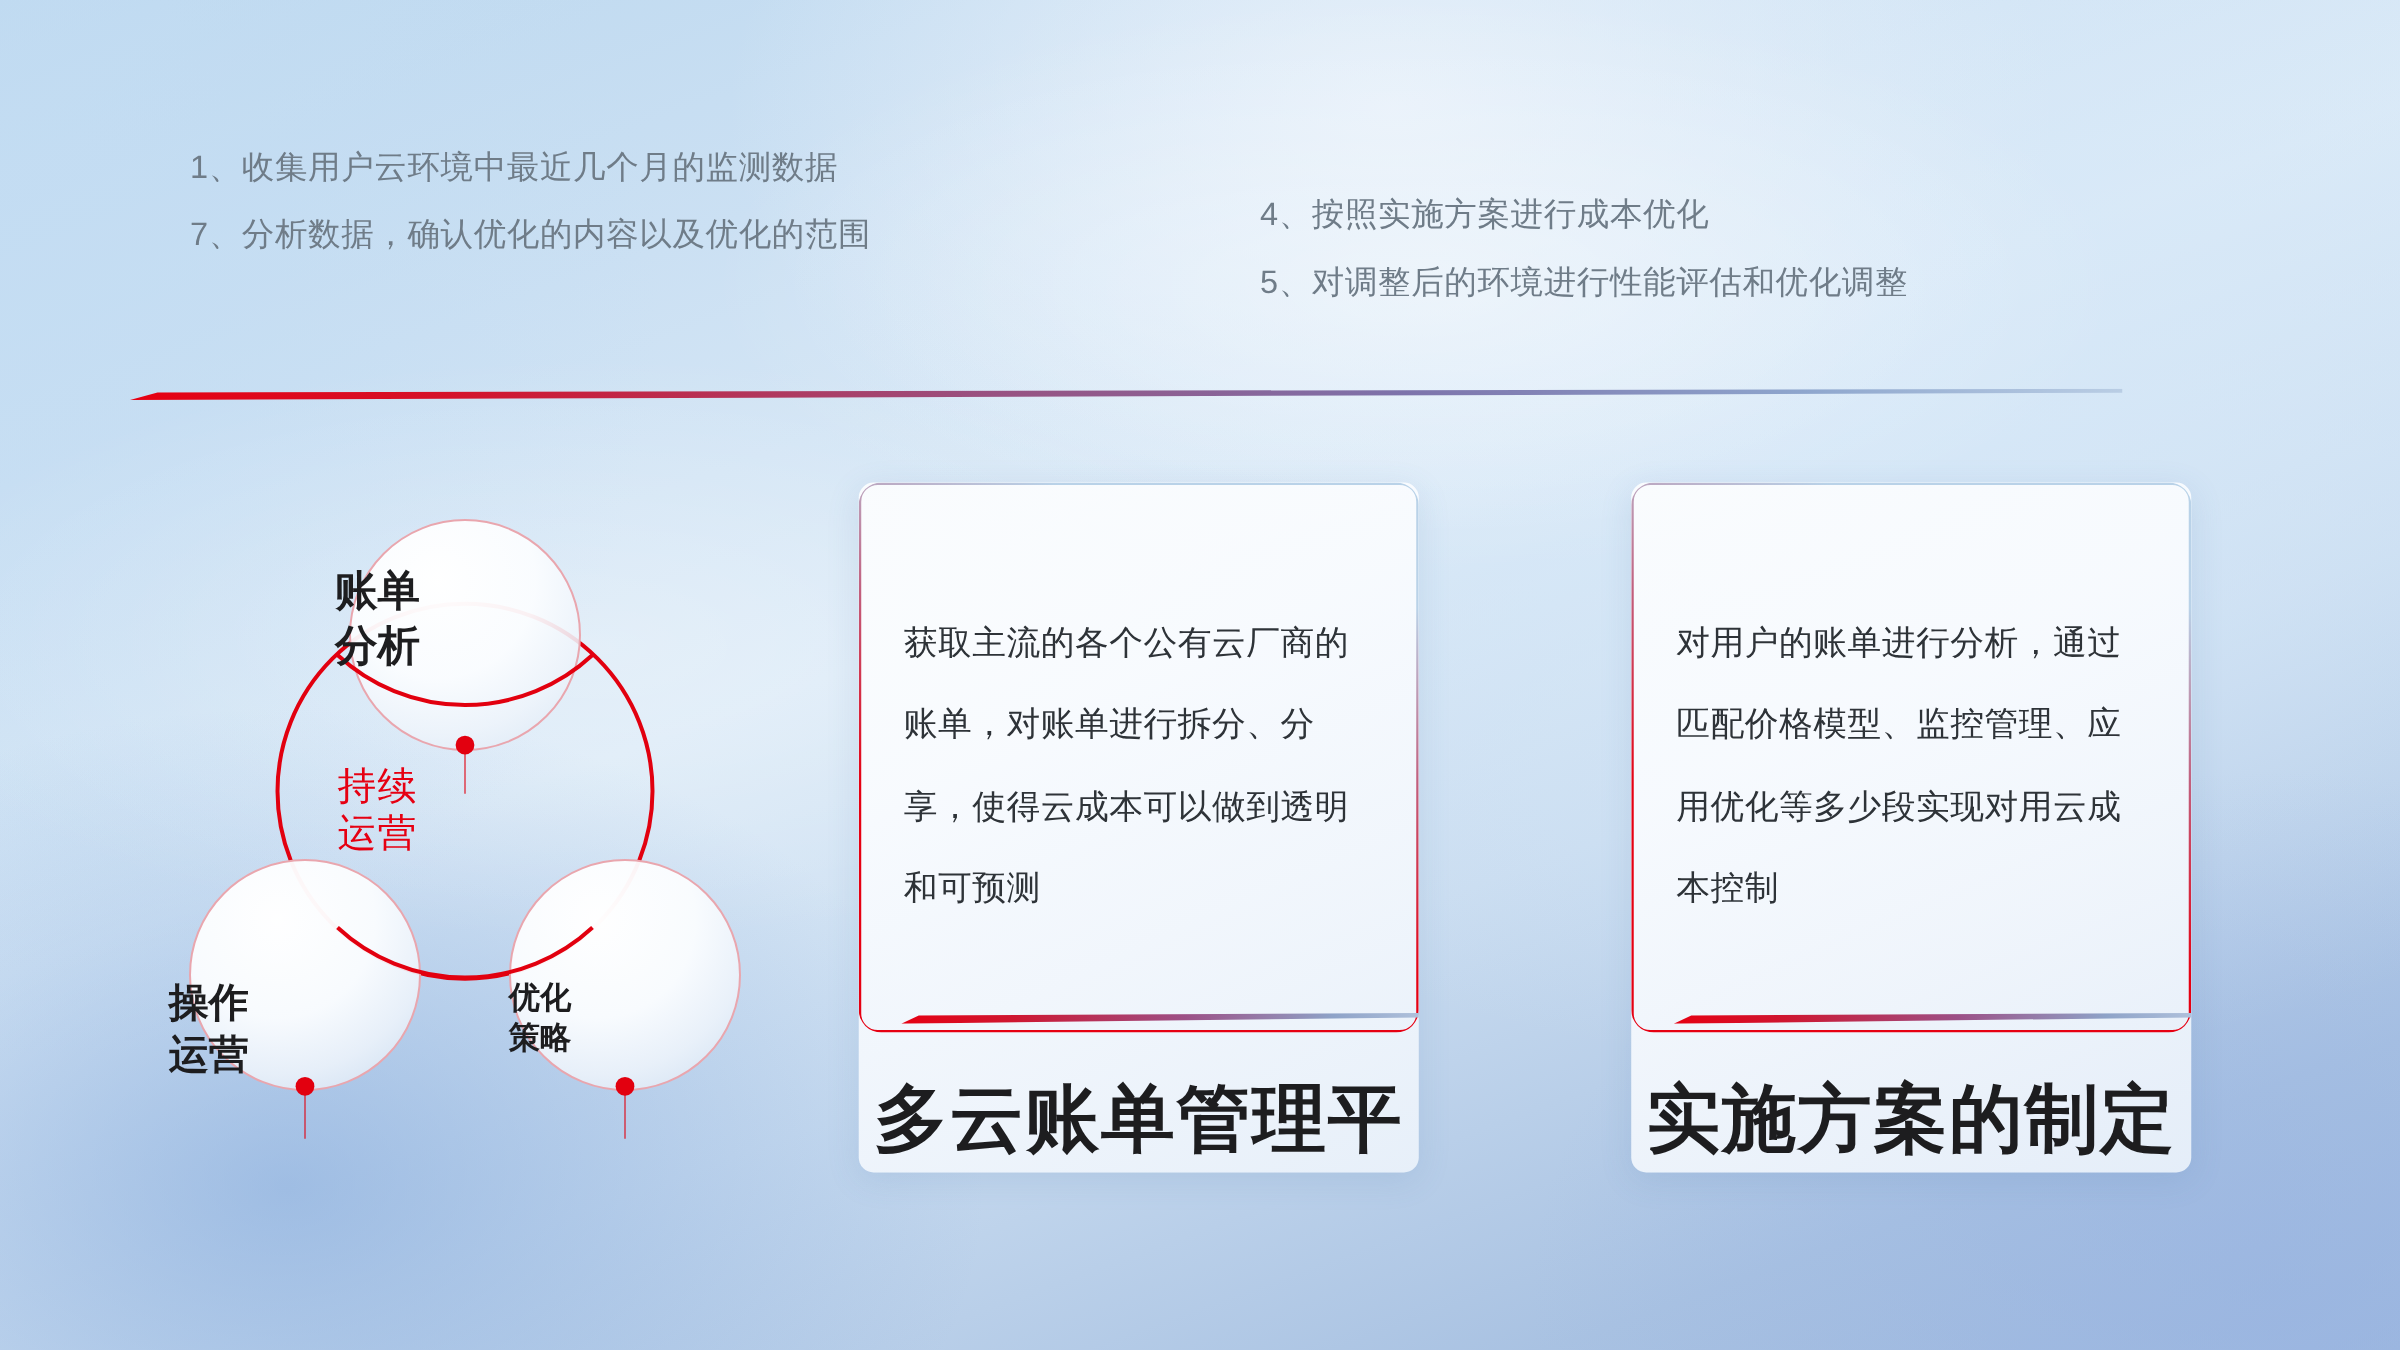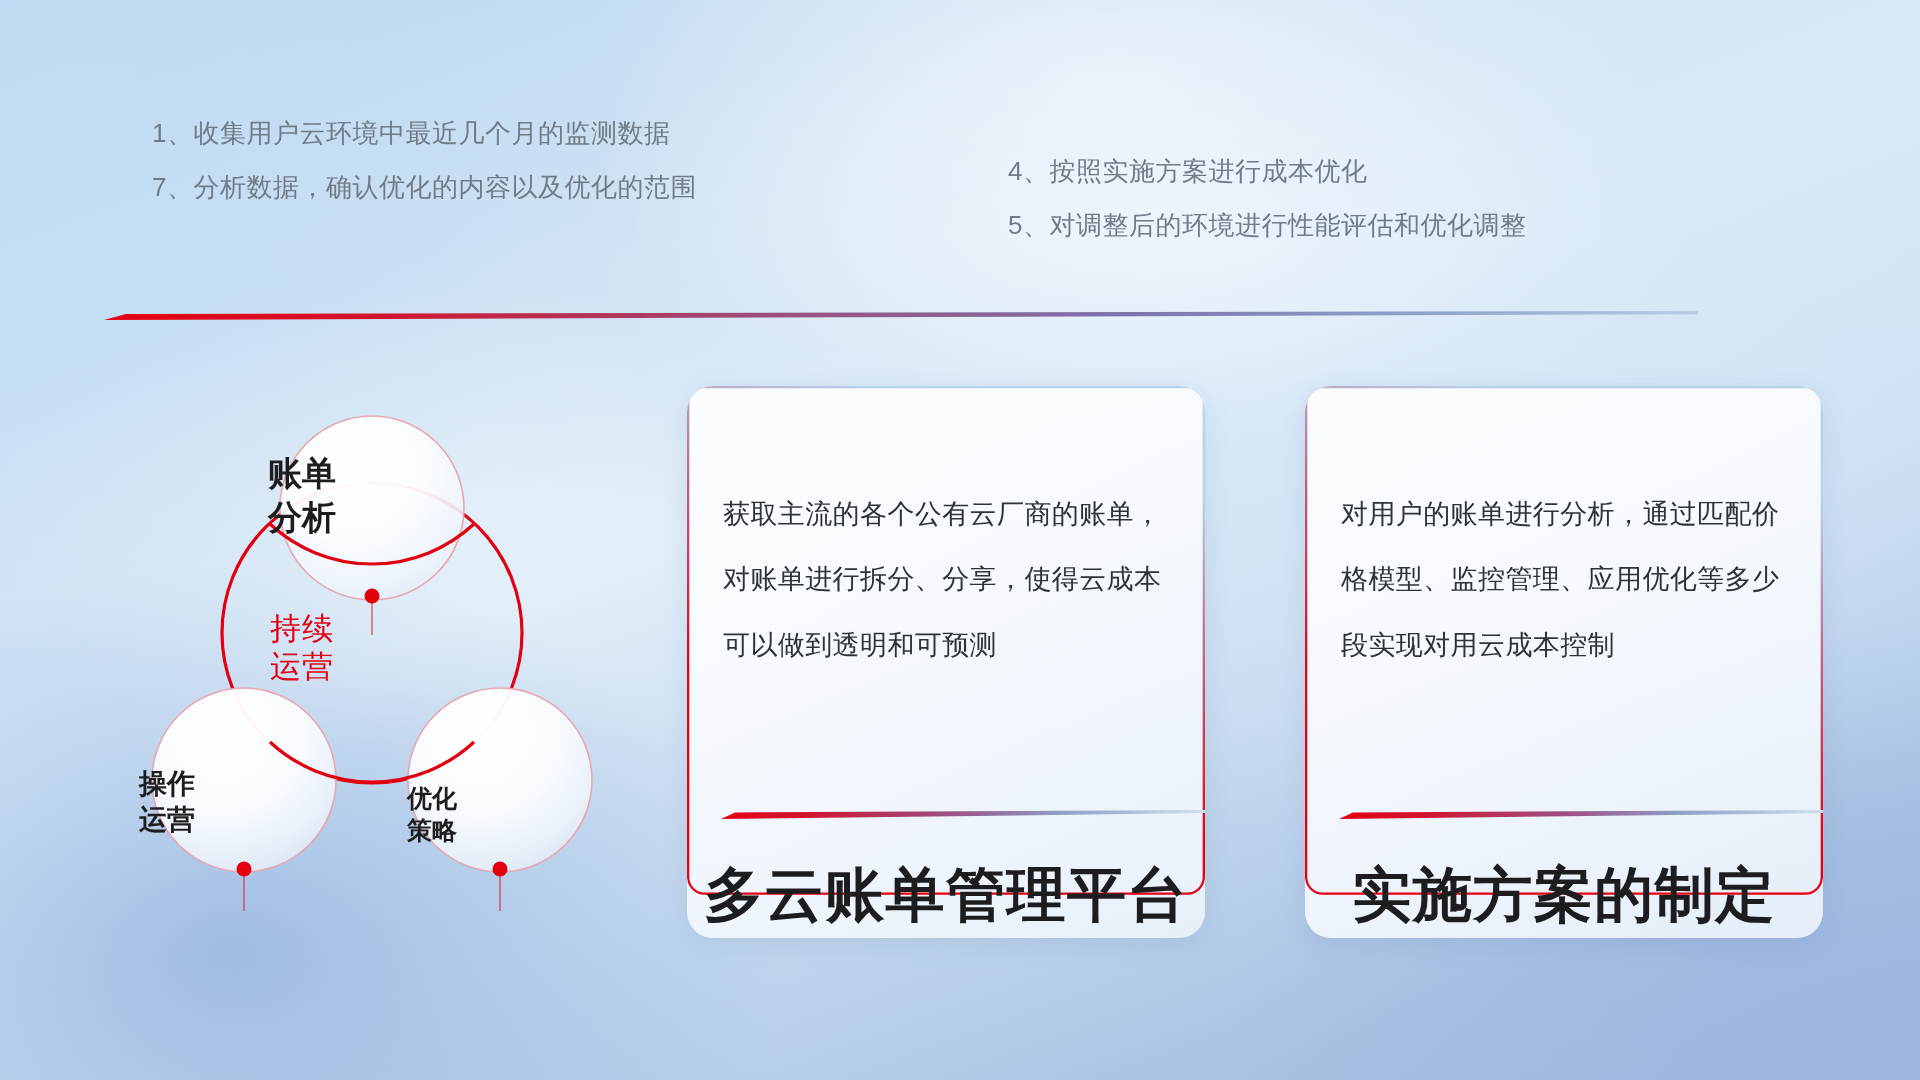--- a/index.html
+++ b/index.html
@@ -86,43 +86,43 @@
     position: absolute;
     text-align: center;
     color: #1d1d1f;
     font-weight: bold;
     line-height: 1.28;
     white-space: pre-line;
     z-index: 8;
     pointer-events: none;
   }
   #lbl-top   { left: 232px; top: 404px; width: 140px; font-size: 34px; margin-top: 48px; }
-  #lbl-left  { left: 97px;  top: 766px; width: 140px; font-size: 28px; }
+  #lbl-left  { left: 97px;  top: 782px; width: 140px; font-size: 32px; }
   #lbl-right { left: 362px; top: 782px; width: 140px; font-size: 25px; }
   #lbl-center {
     position: absolute;
     left: 237px; top: 610px; width: 130px;
     text-align: center;
     color: #e60012;
     font-weight: normal;
     font-size: 31px;
     line-height: 1.22;
     white-space: pre-line;
     letter-spacing: 1px;
     z-index: 9;
     pointer-events: none;
   }
 
   
   .card {
     position: absolute;
     top: 386px;
-    width: 518px;
+    width: 448px;
     height: 552px;
-    border-radius: 26px;
+    border-radius: 12px;
     background:
       linear-gradient(155deg, rgba(255,255,255,0.86) 0%, rgba(250,252,255,0.92) 34%, rgba(244,248,253,0.93) 62%, rgba(236,243,251,0.90) 100%);
     box-shadow: 0 6px 26px rgba(80,120,170,0.14);
     overflow: hidden;
     z-index: 6;
   }
   #card-1 { left: 687px; }
   #card-2 { left: 1305px; }
 
   .card-border {

